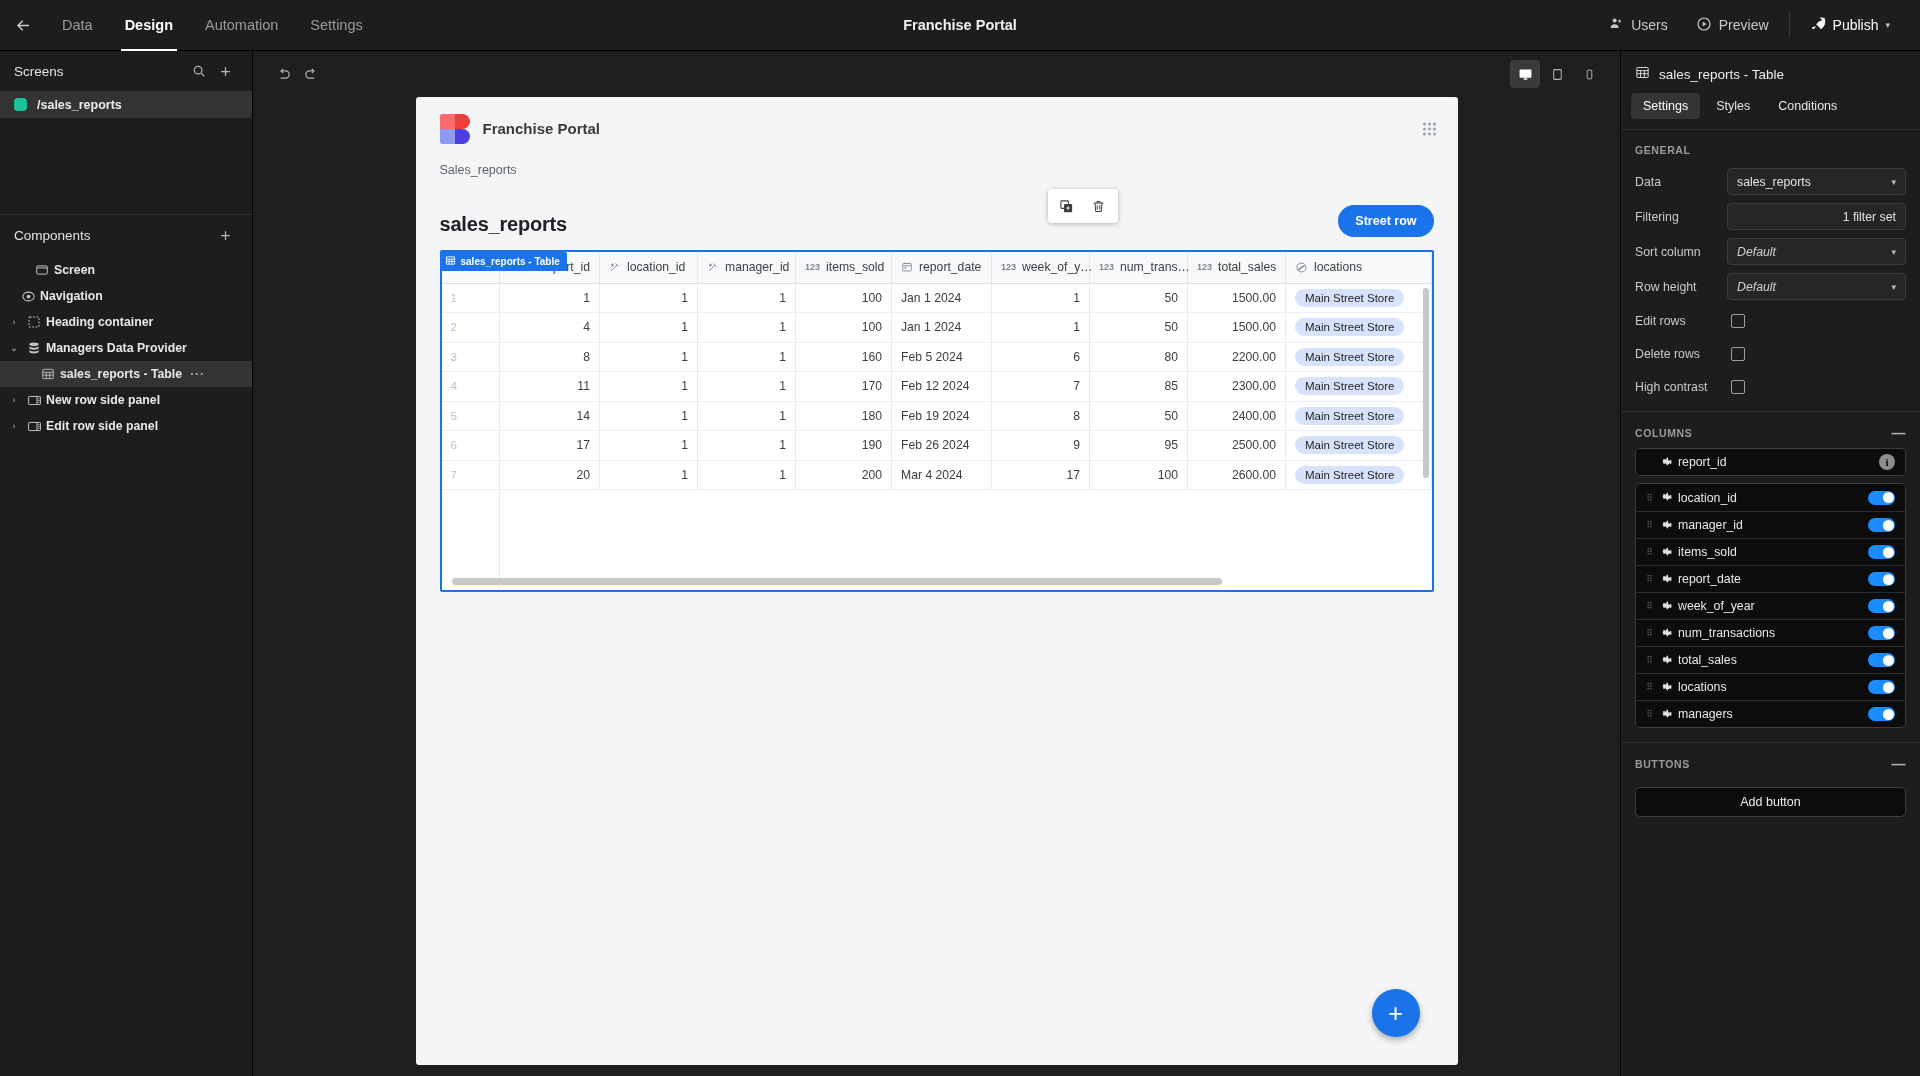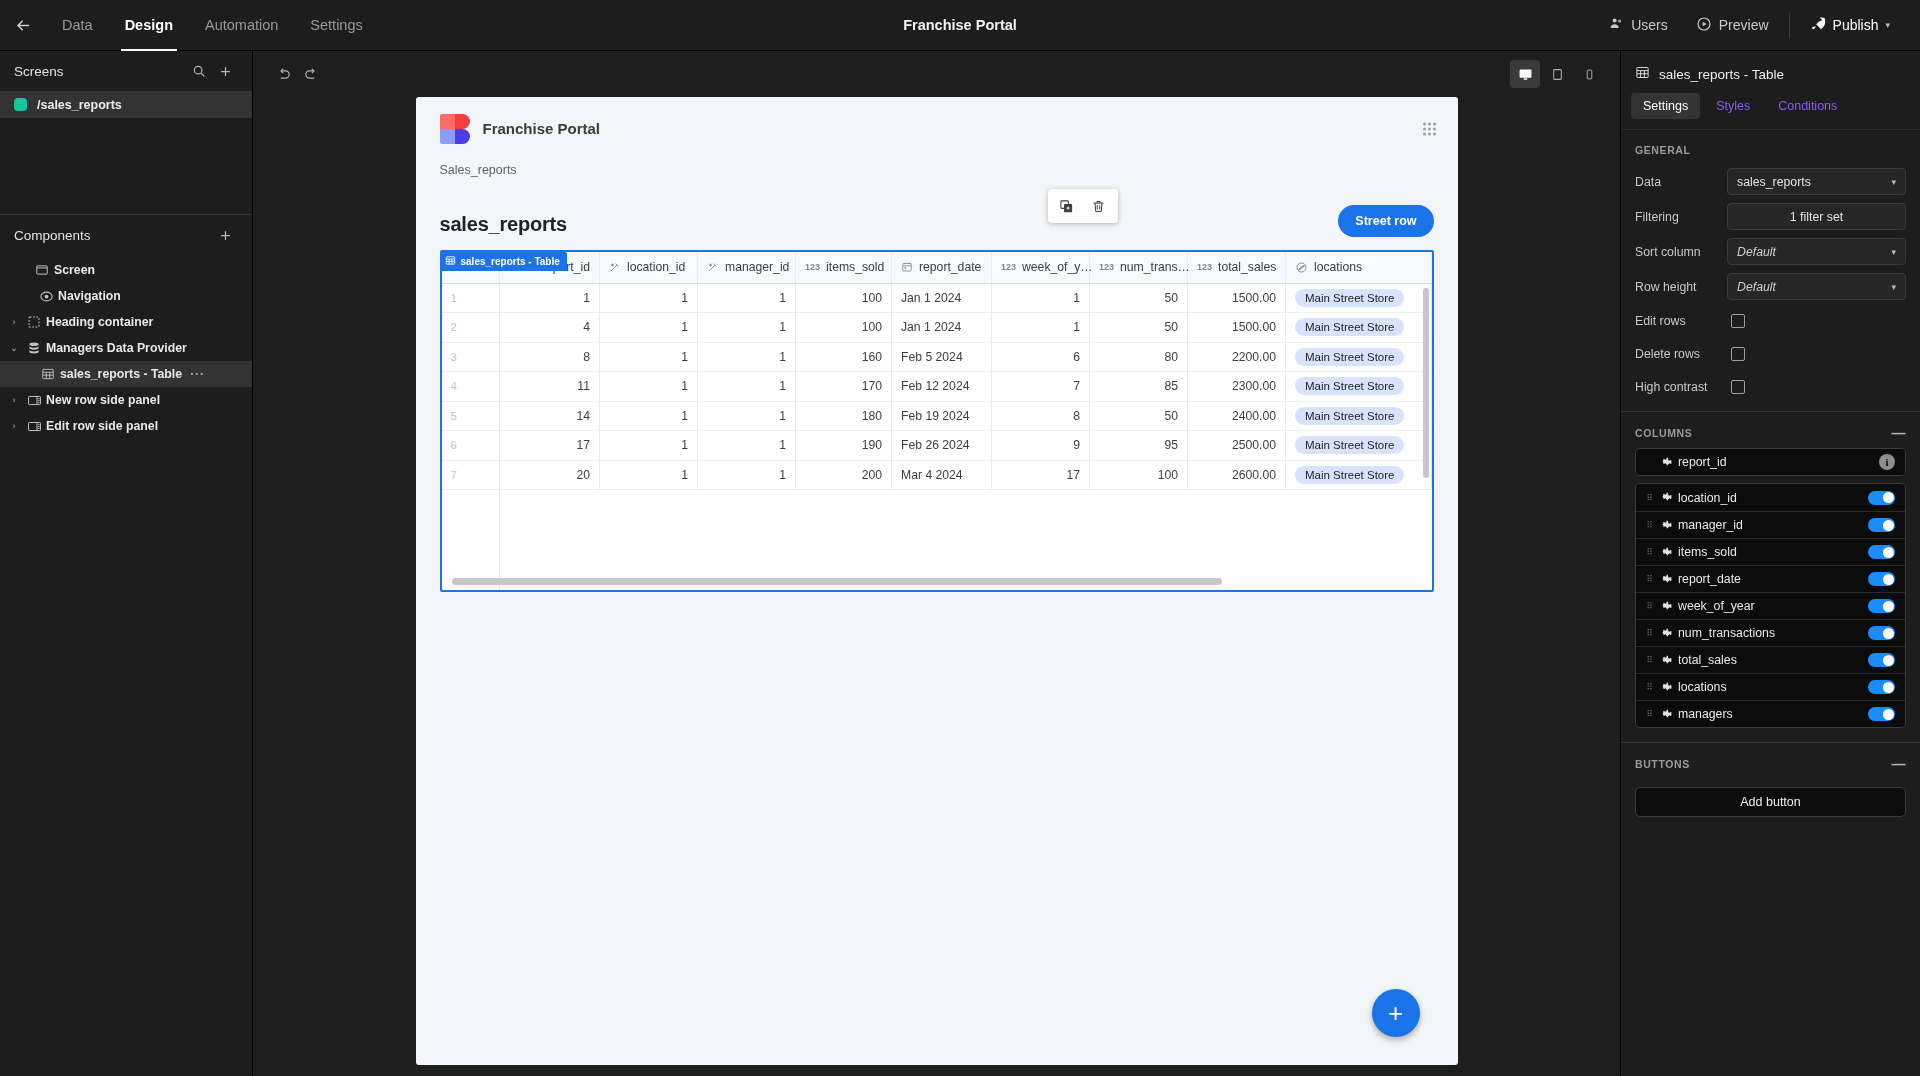--- a/index.html
+++ b/index.html
@@ -172,34 +172,34 @@
     box-shadow: 0 3px 6px rgba(0,0,0,.3); cursor: pointer; line-height: 0;
   }
 
   
   .right {
     width: 300px; flex: 0 0 300px; background: #1d1d1d; border-left: 1px solid #000;
     display: flex; flex-direction: column; overflow: hidden;
   }
   .rp-head { display: flex; align-items: center; gap: 9px; padding: 14px 14px 10px 14px; color: #ededed; font-size: 13.5px; }
   .rp-tabs { display: flex; gap: 4px; padding: 0 10px 10px 10px; border-bottom: 1px solid #2d2d2d; }
-  .rp-tab { padding: 6px 12px; border-radius: 4px; font-size: 12.5px; color: #8b5cf6; cursor: pointer; }
+  .rp-tab { padding: 6px 12px; border-radius: 4px; font-size: 12.5px; color: #e5e5e5; cursor: pointer; }
   .rp-tab.active { background: #343434; color: #fff; }
   .rp-sectlabel {
     display: flex; align-items: center; padding: 14px 14px 8px 14px;
     font-size: 10.5px; letter-spacing: .6px; color: #9b9b9b; font-weight: bold;
   }
   .rp-sectlabel .minus { margin-left: auto; color: #b2b2b2; cursor: pointer; font-size: 14px; line-height: 1; }
   .rp-row { display: flex; align-items: center; padding: 4px 14px 4px 14px; min-height: 33px; }
   .rp-lab { width: 92px; flex: 0 0 92px; font-size: 12.3px; color: #c9c9c9; }
   .rp-ctl {
     flex: 1; height: 27px; background: #262626; border: 1px solid #3c3c3c; border-radius: 4px;
     display: flex; align-items: center; padding: 0 9px; font-size: 12.3px; color: #e3e3e3; cursor: pointer;
   }
-  .rp-ctl.center-txt { justify-content: center; }
+  .rp-ctl.center-txt { justify-content: flex-end; }
   .rp-ctl .v { flex: 1; }
   .rp-ctl .v.ital { font-style: italic; color: #cfcfcf; }
   .chev { color: #bdbdbd; font-size: 9px; }
   .cbox {
     width: 14px; height: 14px; border: 1.6px solid #9e9e9e; border-radius: 2px; margin-left: 4px; cursor: pointer;
   }
   .colitem {
     display: flex; align-items: center; height: 27px; padding: 0 10px 0 6px;
     font-size: 12.3px; color: #e9e9e9; background: #0c0c0c;
   }
@@ -315,21 +315,21 @@
           <span class="caret"></span>
           <span class="comp-icon">
             <svg width="14" height="14" viewBox="0 0 24 24" fill="none" stroke="currentColor" stroke-width="1.7">
                 <rect x="3" y="5" width="18" height="14" rx="1.5"></rect>
                 <path d="M3 8.5h18"></path>
               </svg>
           </span>
           <span class="comp-label">Screen</span>
         </div>
 
-        <div class="comp-item" style="padding-left:18px">
+        <div class="comp-item" style="padding-left:0">
           <span class="caret"></span>
           <span class="comp-icon">
             <svg width="15" height="15" viewBox="0 0 24 24" fill="none" stroke="currentColor" stroke-width="1.7">
                 <ellipse cx="12" cy="12" rx="9" ry="7"></ellipse>
                 <circle cx="12" cy="12" r="3" fill="currentColor" stroke="none"></circle>
               </svg>
           </span>
           <span class="comp-label">Navigation</span>
         </div>
 

